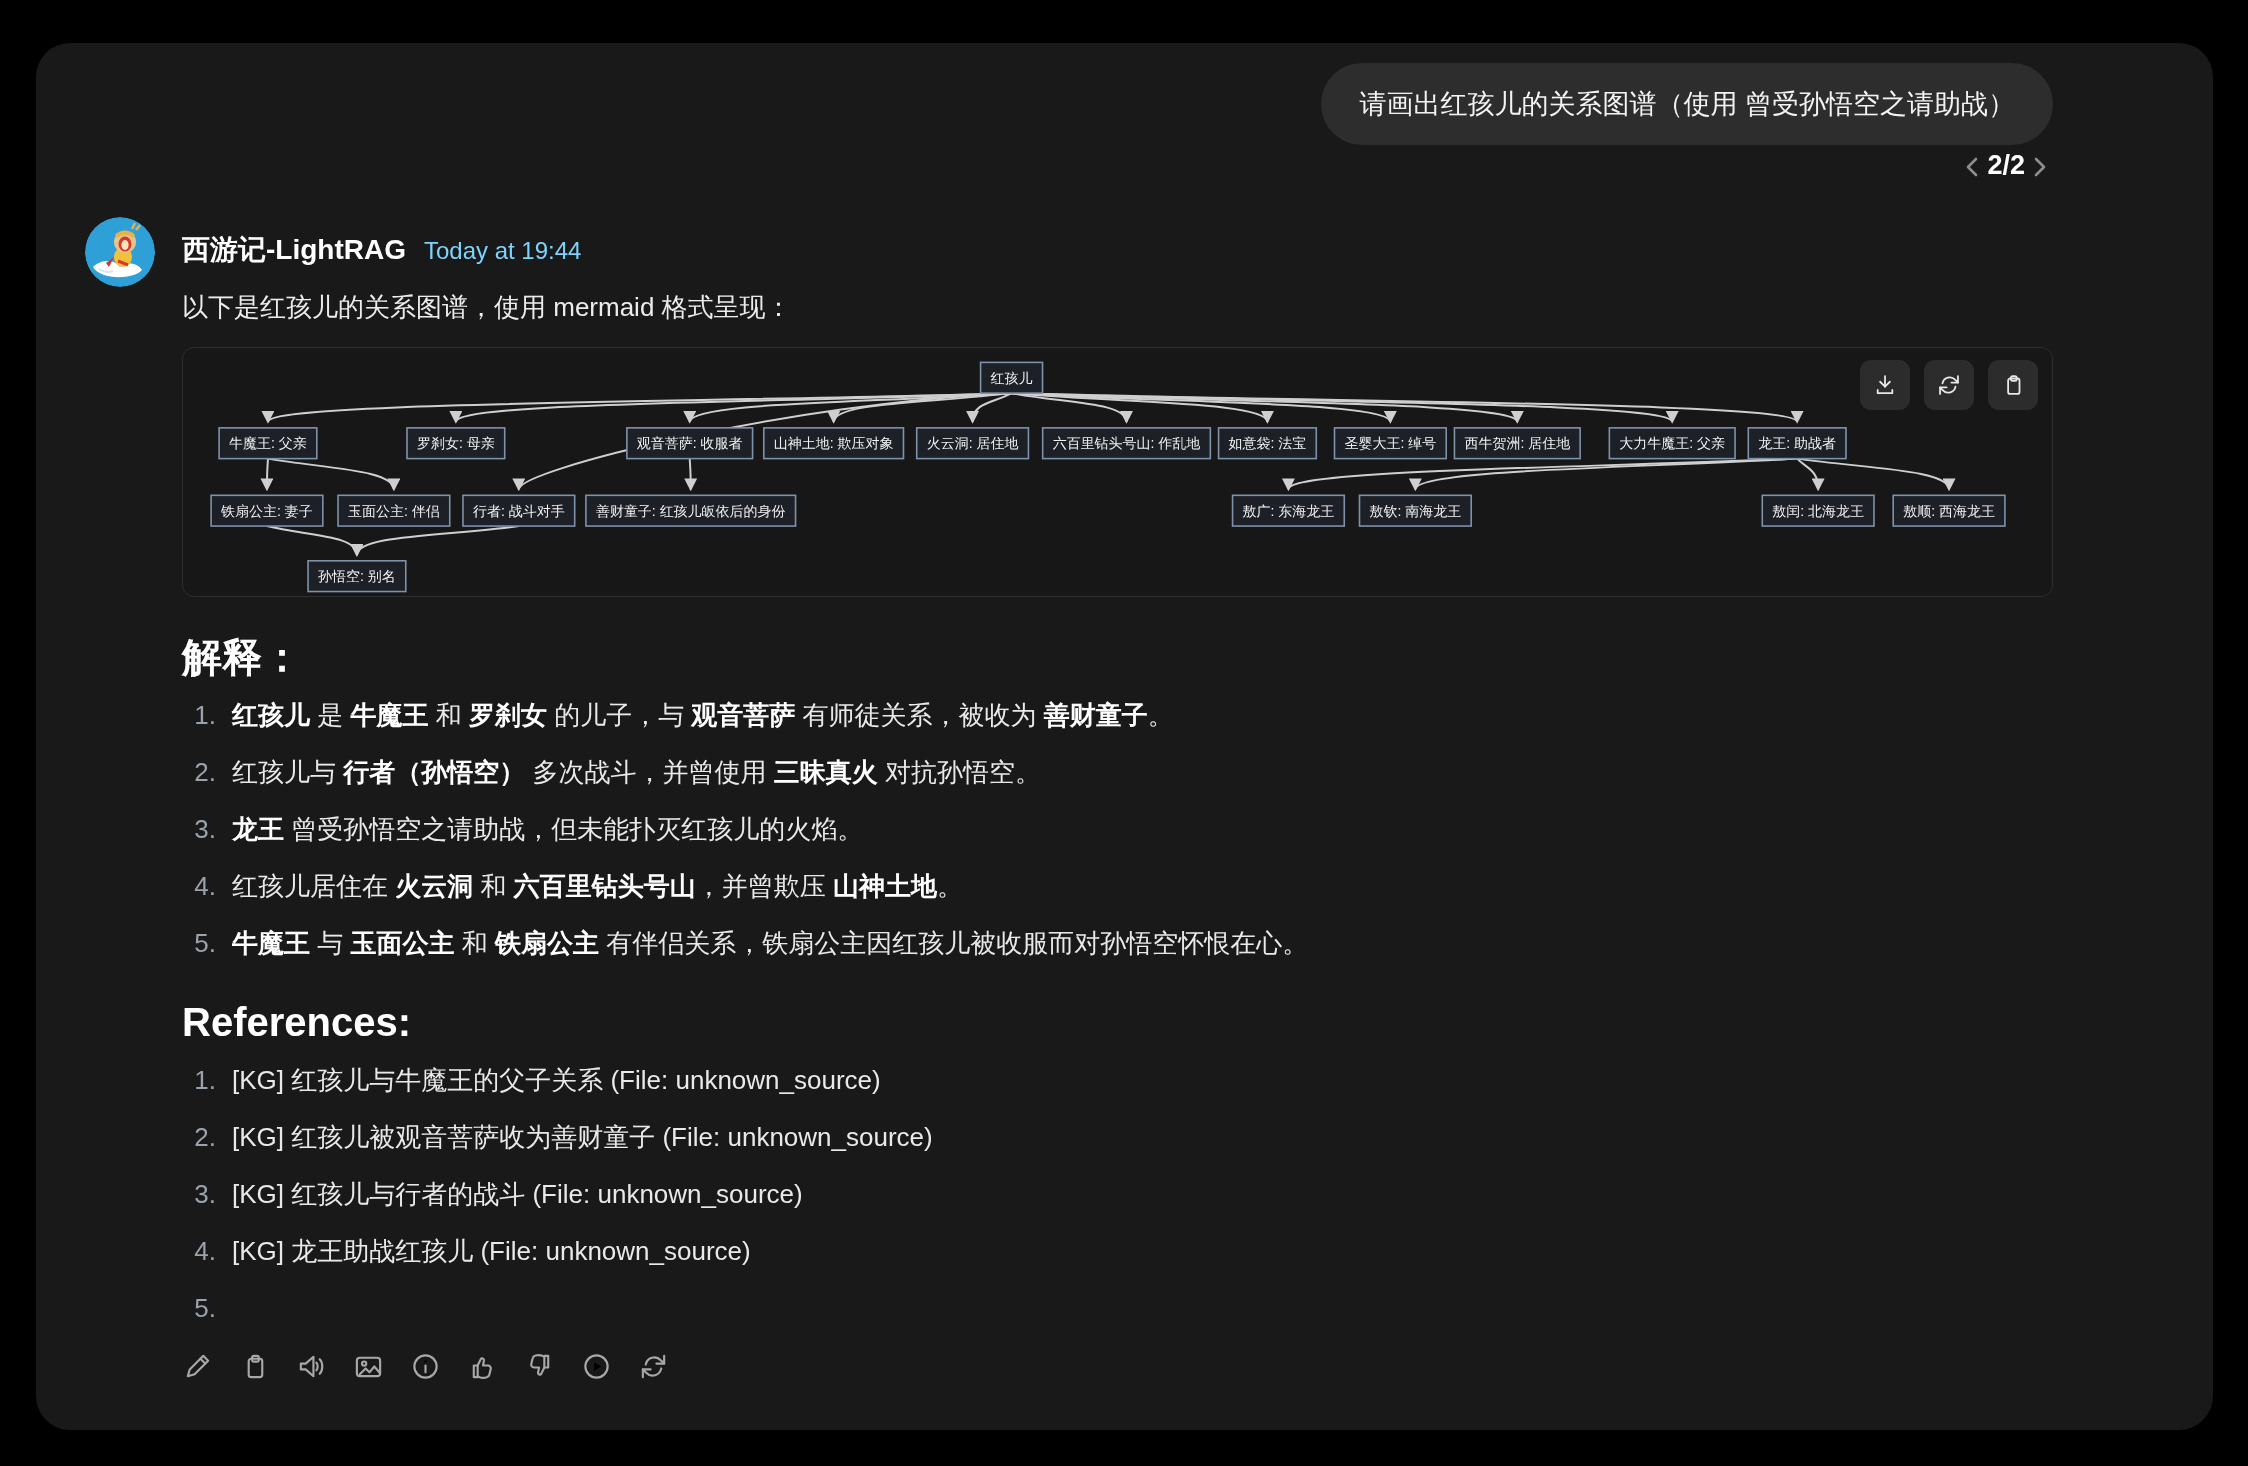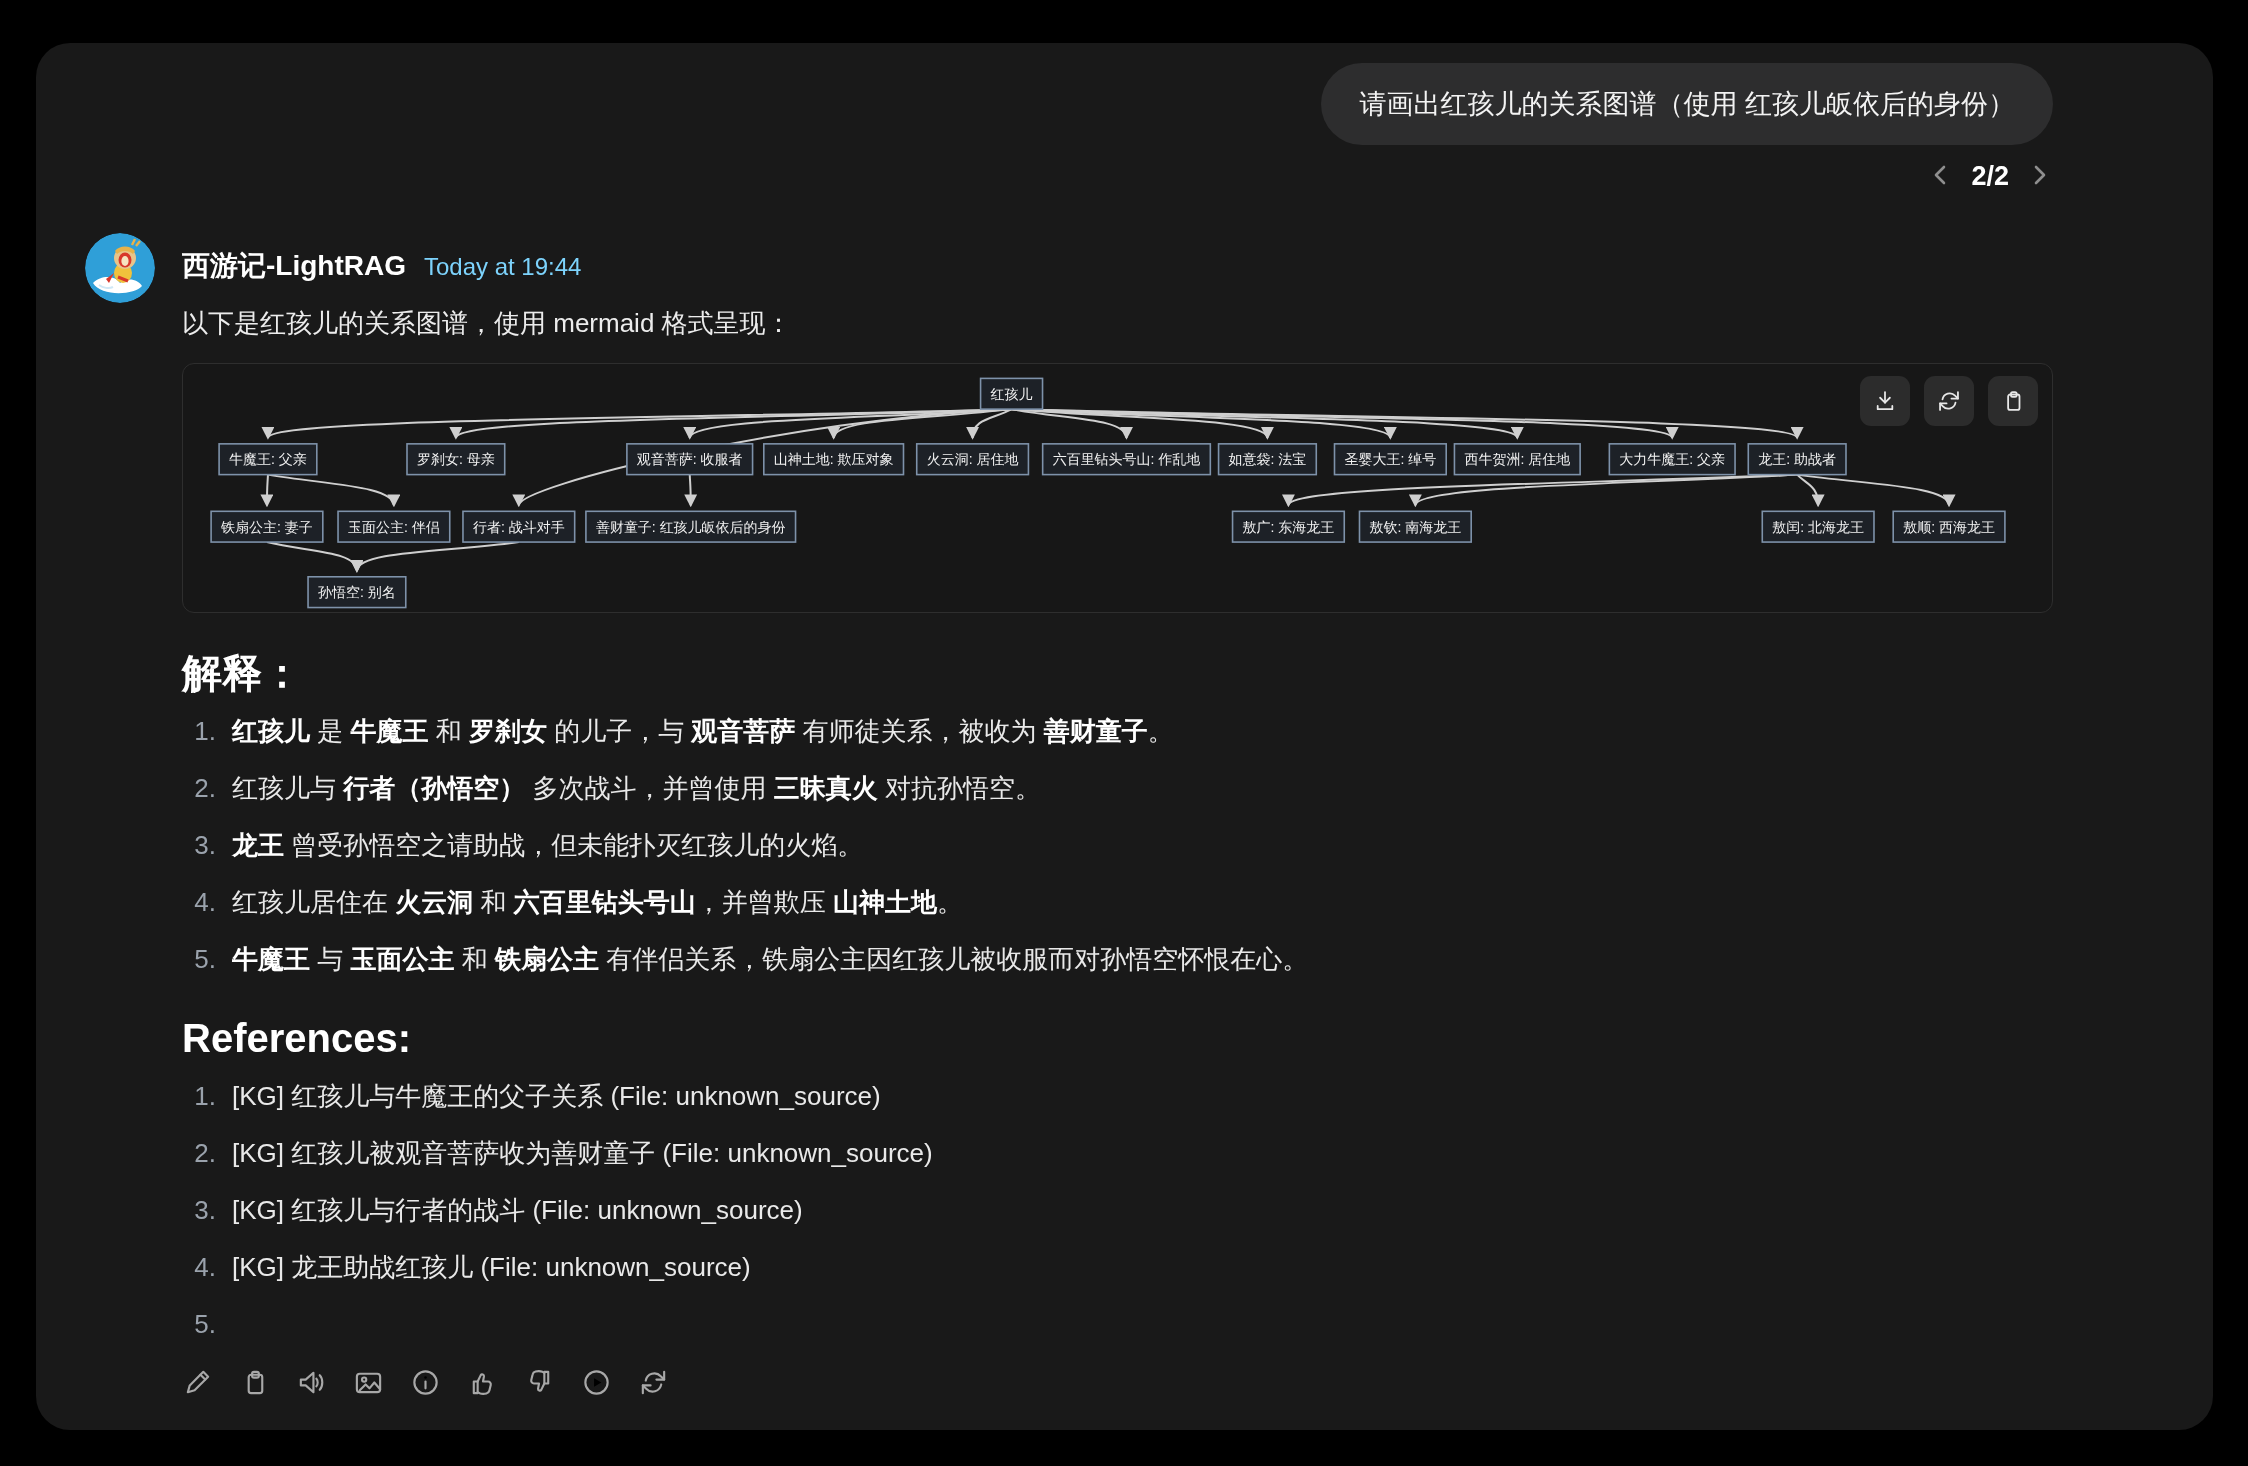--- a/index.html
+++ b/index.html
@@ -4,21 +4,21 @@
 <style>
   html,body{margin:0;padding:0;background:#000;width:2248px;height:1466px;overflow:hidden;
     font-family:"Liberation Sans","DejaVu Sans",sans-serif;}
   .panel{position:relative;margin:43px 35px 36px 36px;width:2177px;height:1387px;
     background:#191919;border-radius:34px;box-sizing:border-box;padding:20px 160px 0 49px;}
   
   .user-row{display:flex;justify-content:flex-end;}
   .user-bubble{background:#2d2d2e;border-radius:42px;padding:24px 38px;font-size:27px;
     color:#f3f3f3;line-height:34px;max-width:1400px;}
   
-  .pager{display:flex;justify-content:flex-end;align-items:flex-start;gap:16px;margin-top:16px;height:36px;}
+  .pager{display:flex;justify-content:flex-end;align-items:flex-end;height:36px;}
   .pager-label{color:#fff;font-weight:bold;font-size:27px;}
   .pager-btn{background:none;border:none;padding:0;cursor:pointer;display:flex;align-items:center;color:#8e8e8e;}
   .pager-btn svg{width:28px;height:28px;stroke:#8e8e8e;stroke-width:2.6;fill:none;stroke-linecap:round;stroke-linejoin:round;}
   
   .assistant-row{display:flex;gap:27px;margin-top:36px;}
   .avatar{width:70px;height:70px;border-radius:50%;flex:0 0 70px;overflow:hidden;}
   .content{flex:1;min-width:0;}
   .name-row{display:flex;align-items:baseline;gap:18px;margin-top:14px;}
   .bot-name{font-size:28px;font-weight:bold;color:#ffffff;}
   .timestamp{font-size:24px;color:#7dd3fc;}
@@ -44,21 +44,21 @@
   .actions{display:flex;gap:26px;margin-top:24px;align-items:center;}
   .action-btn{background:none;border:none;padding:0;cursor:pointer;display:flex;align-items:center;}
   .action-btn svg{width:31px;height:31px;stroke:#a8a8a8;stroke-width:2.2;fill:none;stroke-linecap:round;stroke-linejoin:round;}
 </style>
 </head>
 <body>
 
 <div class="panel">
 
   <div class="user-row">
-    <div class="user-bubble">请画出红孩儿的关系图谱（使用 红孩儿皈依后的身份）</div>
+    <div class="user-bubble">请画出红孩儿的关系图谱（使用 曾受孙悟空之请助战）</div>
   </div>
 
   <div class="pager">
     <button class="pager-btn">
       <svg viewBox="0 0 28 28">
           <polyline points="17,6 9,14 17,22"></polyline>
         </svg>
     </button>
     <span class="pager-label">2/2</span>
     <button class="pager-btn">

